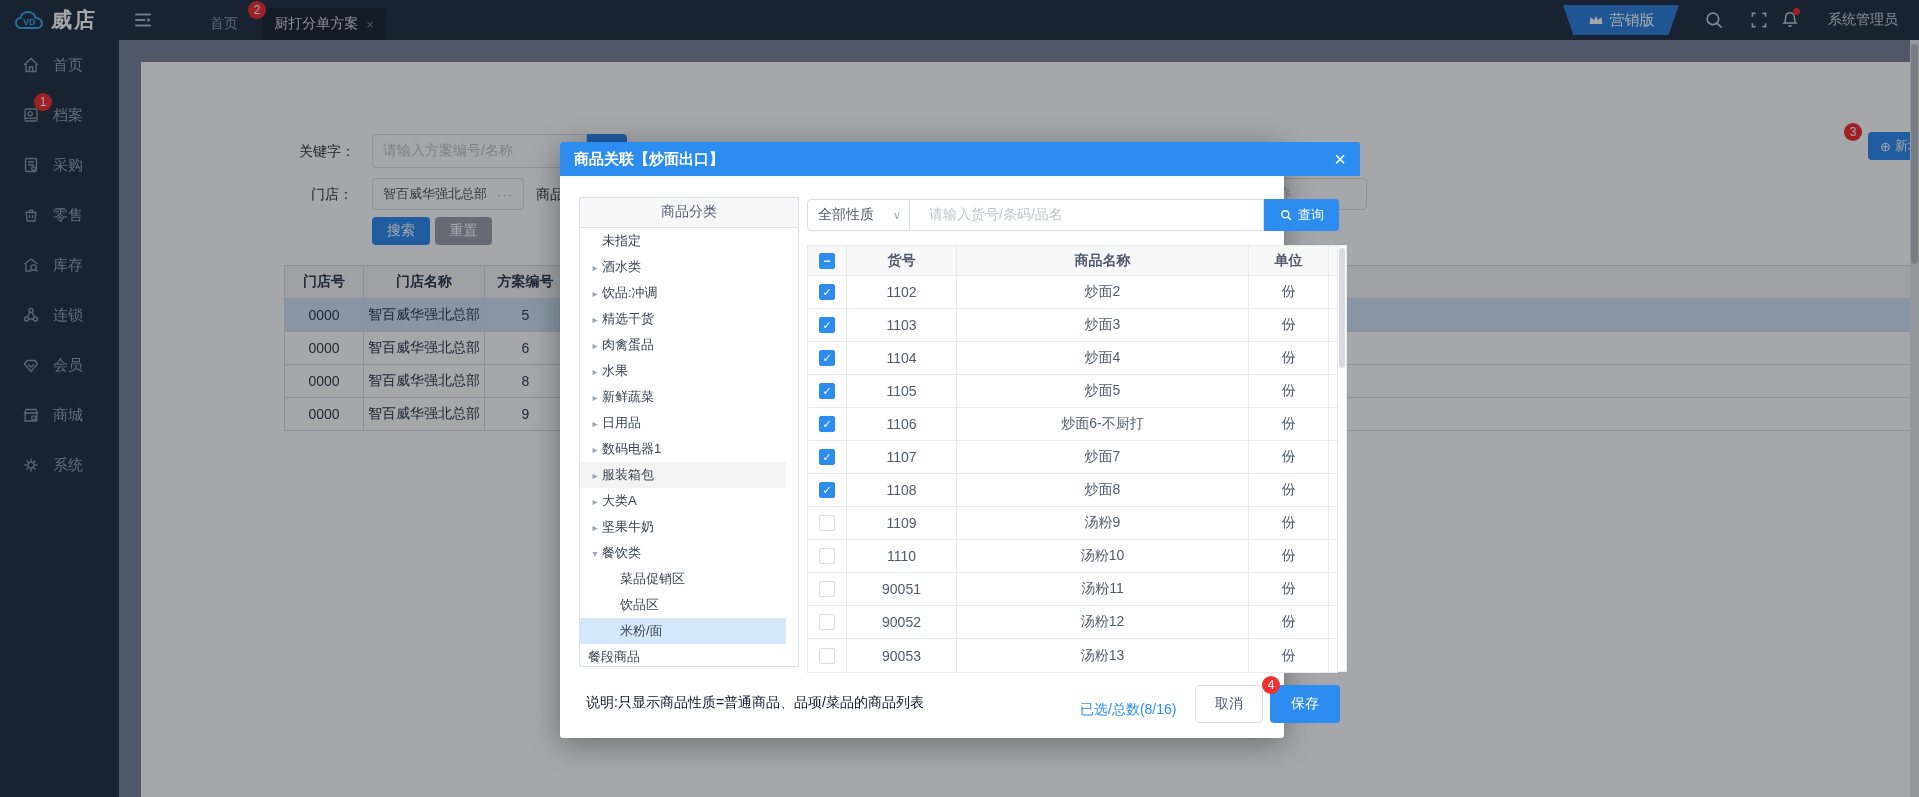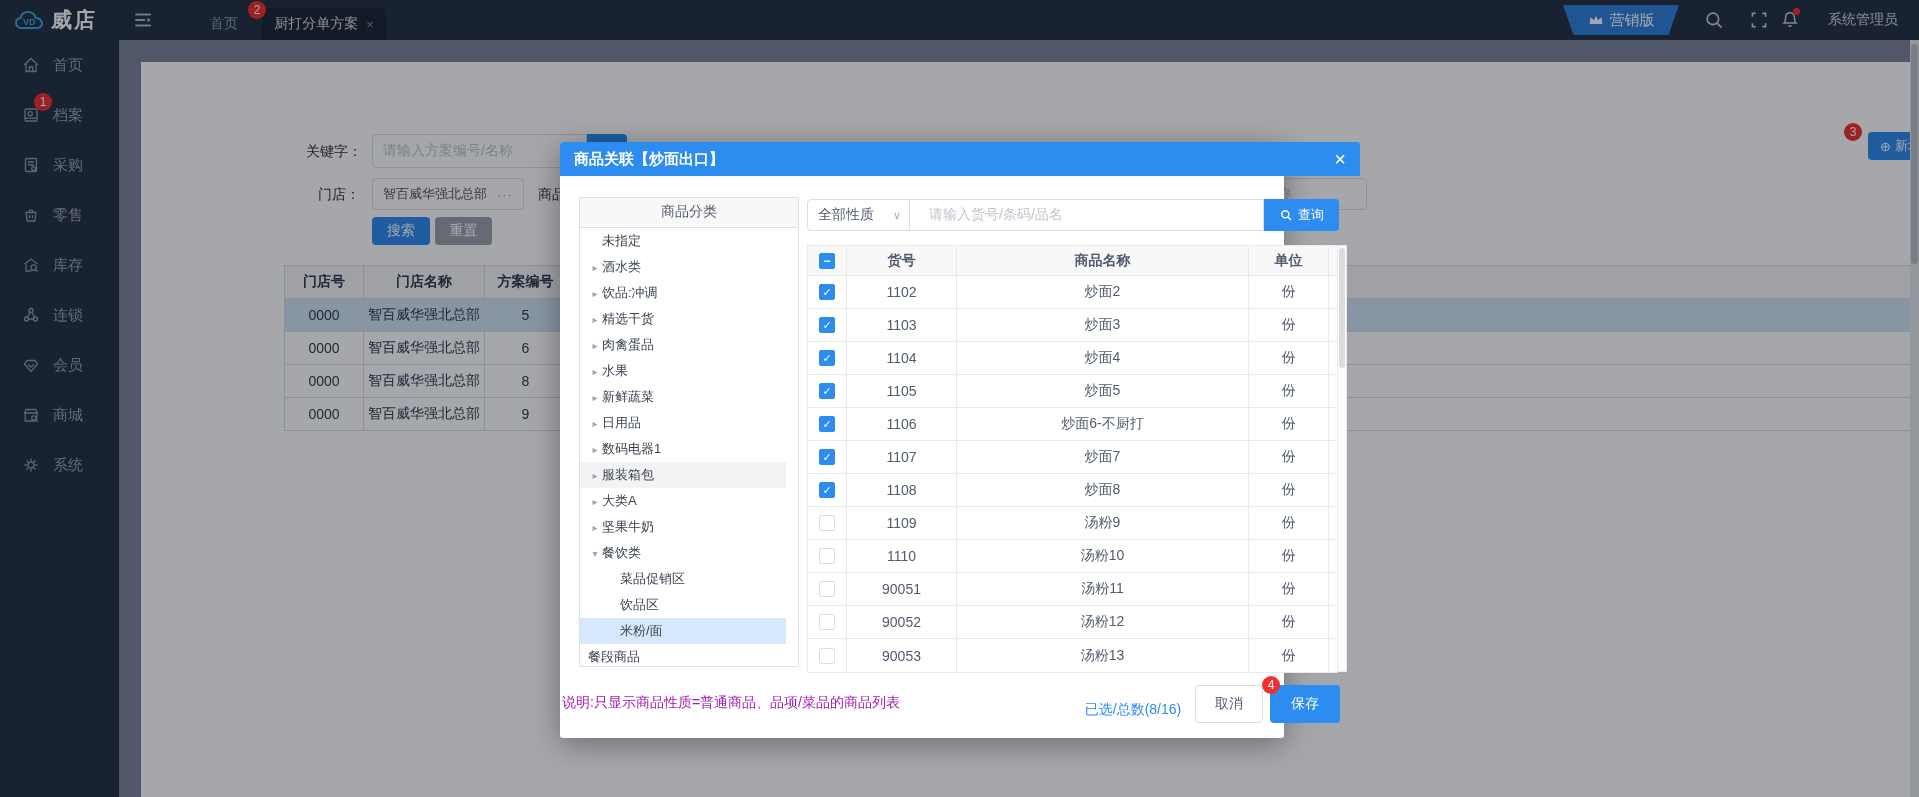--- a/index.html
+++ b/index.html
@@ -31,21 +31,21 @@
   .side-item svg { margin-left:21px; }
   .side-item .lbl { color:#97a2b1; font-size:15px; margin-left:12px; }
   .side-badge { position:absolute; left:34px; top:3px; }
 
   
   #main-bg { position:absolute; left:119px; top:40px; width:1800px; height:757px; background:#788299; }
   #panel { position:absolute; left:141px; top:62px; width:1769px; height:735px; background:#ffffff; }
   #right-scroll { position:absolute; left:1910px; top:40px; width:9px; height:757px; background:#e3e6ea; }
   #right-scroll .thumb { position:absolute; left:1px; top:4px; width:7px; height:220px; background:#b9bfc7; border-radius:3px; }
 
-  .flabel { position:absolute; height:34px; line-height:34px; text-align:center; color:#333; font-size:14px; }
+  .flabel { position:absolute; height:34px; line-height:34px; text-align:left; color:#333; font-size:14px; }
   .finput { position:absolute; border:1px solid #dcdee2; border-radius:4px; background:#fff; display:flex; align-items:center; padding:0 10px; color:#555; font-size:13px; }
   .finput .ph { color:#c0c4cc; font-size:14px; }
   #kw-input { left:231px; top:72px; width:215px; height:34px; border-radius:4px 0 0 4px; }
   #kw-btn { position:absolute; left:446px; top:72px; width:40px; height:34px; background:#2d8cf0; border-radius:0 4px 4px 0; display:flex; align-items:center; justify-content:center; cursor:pointer; }
   #adv-search { position:absolute; left:492px; top:72px; height:34px; line-height:34px; color:#2d8cf0; font-size:15px; cursor:pointer; }
   #show-disabled-cb { position:absolute; left:599px; top:82px; width:15px; height:15px; border:1px solid #b8bec8; border-radius:2px; background:#fff; cursor:pointer; }
   #show-disabled-lbl { position:absolute; left:622px; top:72px; height:34px; line-height:34px; color:#444; }
   .row2 { top:116px !important; height:32px !important; }
   .row2.flabel { line-height:32px; }
   #store-box { left:231px; width:152px; }
@@ -96,22 +96,22 @@
   .g-row { display:grid; grid-template-columns:39px 110px 292px 80px; height:33px; border-bottom:1px solid #e8eaec; }
   .g-row.hdr { height:30px; background:#f8f8f9; font-weight:bold; color:#17233d; }
   .g-row:last-child { border-bottom:none; }
   .g-cell { border-right:1px solid #e8eaec; display:flex; align-items:center; justify-content:center; color:#515a6e; font-size:14px; overflow:hidden; white-space:nowrap; }
   .cbx { width:16px; height:16px; border-radius:2px; border:1px solid #dcdee2; background:#fff; display:flex; align-items:center; justify-content:center; cursor:pointer; }
   .cbx.on { background:#2d8cf0; border-color:#2d8cf0; color:#fff; font-size:11px; }
   .cbx.ind { background:#2d8cf0; border-color:#2d8cf0; color:#fff; font-size:12px; }
   #prod-scroll { position:absolute; left:778px; top:103px; width:9px; height:427px; border:1px solid #e8eaec; border-left:none; background:#fdfdfd; }
   #prod-scroll .thumb { position:absolute; left:1px; top:2px; width:6px; height:120px; background:#d9dde2; border-radius:3px; }
 
-  #modal-note { position:absolute; left:2px; top:552px; color:#a21caf; font-size:14px;text-align:center; }
-  #sel-count { position:absolute; left:520px; top:548px; width:106px; color:#2d8cf0; font-size:14px; text-align:center; line-height:38px; }
+  #modal-note { position:absolute; left:26px; top:552px; color:#0f172a; font-size:14px;text-align:center; }
+  #sel-count { position:absolute; left:520px; top:548px; width:106px; color:#2d8cf0; font-size:14px; text-align:left; line-height:38px; }
   #cancel-btn { position:absolute; left:635px; top:543px; width:68px; height:38px; border:1px solid #dcdee2; border-radius:4px; background:#fff; color:#515a6e; display:flex; align-items:center; justify-content:center; cursor:pointer; }
   #save-btn { position:absolute; left:710px; top:543px; width:70px; height:38px; background:#2d8cf0; border-radius:4px; color:#fff; display:flex; align-items:center; justify-content:center; cursor:pointer; }
   #save-badge { position:absolute; left:702px; top:534px; z-index:7; }
 
   svg { display:block; }
 </style>
 </head>
 <body>
 
 <div id="screen">

